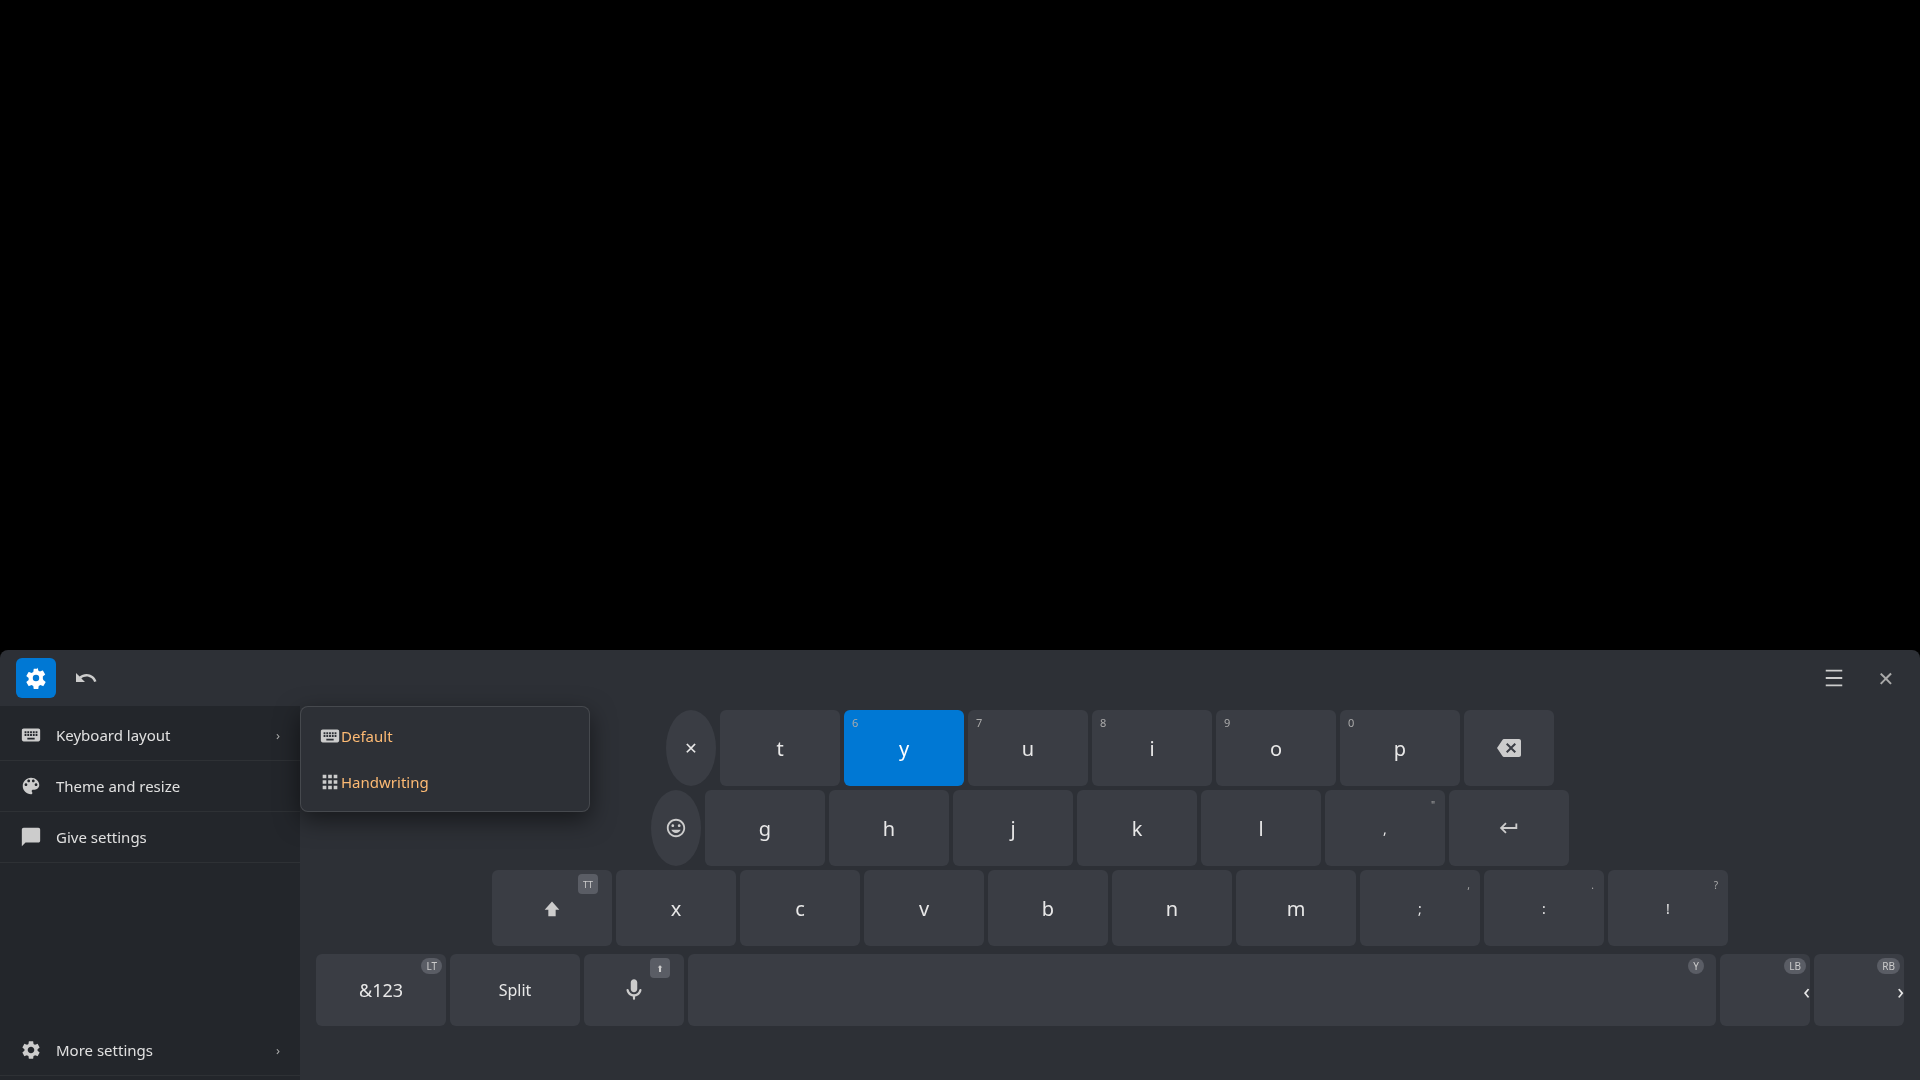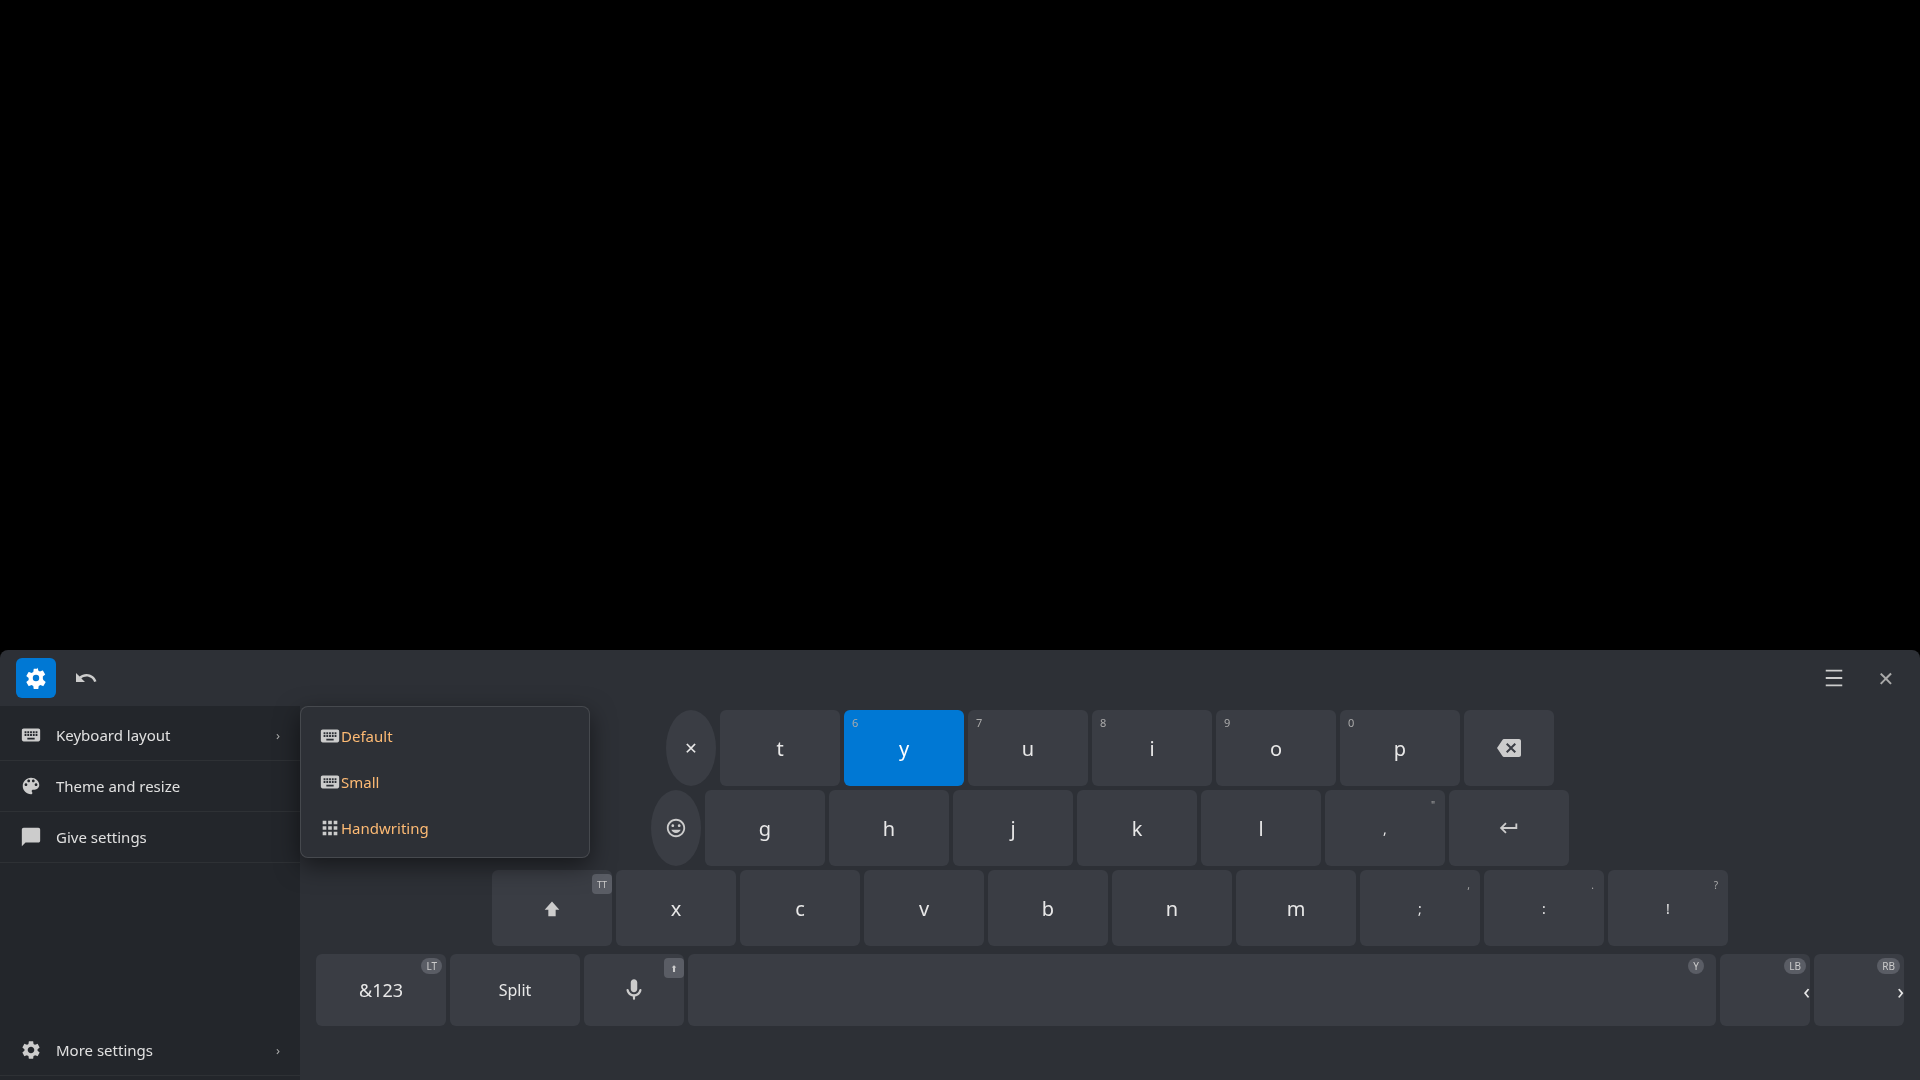--- a/index.html
+++ b/index.html
@@ -327,21 +327,21 @@
       color: #ccc;
     }
 
     .badge.lt { background: #5a5d65; }
     .badge.lb { background: #5a5d65; }
     .badge.rb { background: #5a5d65; }
 
     .key-special-corner {
       position: absolute;
       top: 4px;
-      right: 0;
+      right: 14px;
       width: 20px;
       height: 20px;
       background: #5a5d65;
       border-radius: 4px;
       display: flex;
       align-items: center;
       justify-content: center;
       font-size: 9px;
       color: #ccc;
     }
@@ -420,27 +420,20 @@
       <div class="dropdown-item">
         <div class="check-indicator"></div>
         <svg viewBox="0 0 24 24">
           <path d="M20 5H4c-1.1 0-1.99.9-1.99 2L2 17c0 1.1.9 2 2 2h16c1.1 0 2-.9 2-2V7c0-1.1-.9-2-2-2zm-9 3h2v2h-2V8zm0 3h2v2h-2v-2zM8 8h2v2H8V8zm0 3h2v2H8v-2zm-1 2H5v-2h2v2zm0-3H5V8h2v2zm9 7H8v-2h8v2zm0-4h-2v-2h2v2zm0-3h-2V8h2v2zm3 3h-2v-2h2v2zm0-3h-2V8h2v2z"></path>
         </svg>
         <span>Default</span>
       </div>
       <div class="dropdown-item">
         <div class="check-indicator"></div>
         <svg viewBox="0 0 24 24">
-          <path d="M20 5H4c-1.1 0-1.99.9-1.99 2L2 17c0 1.1.9 2 2 2h16c1.1 0 2-.9 2-2V7c0-1.1-.9-2-2-2zm-9 3h2v2h-2V8zm0 3h2v2h-2v-2zM8 8h2v2H8V8zm0 3h2v2H8v-2zm-1 2H5v-2h2v2zm0-3H5V8h2v2zm9 7H8v-2h8v2zm0-4h-2v-2h2v2zm0-3h-2V8h2v2zm3 3h-2v-2h2v2zm0-3h-2V8h2v2z"></path>
-        </svg>
-        <span>Small</span>
-      </div>
-      <div class="dropdown-item">
-        <div class="check-indicator"></div>
-        <svg viewBox="0 0 24 24">
           <path d="M4 4h4v4H4zm6 0h4v4h-4zm6 0h4v4h-4zM4 10h4v4H4zm6 0h4v4h-4zm6 0h4v4h-4zM4 16h4v4H4zm6 0h4v4h-4zm6 0h4v4h-4z"></path>
         </svg>
         <span>Handwriting</span>
       </div>
     </div>
 
     <div class="keys-area">
 
       <div class="key-row">
 

